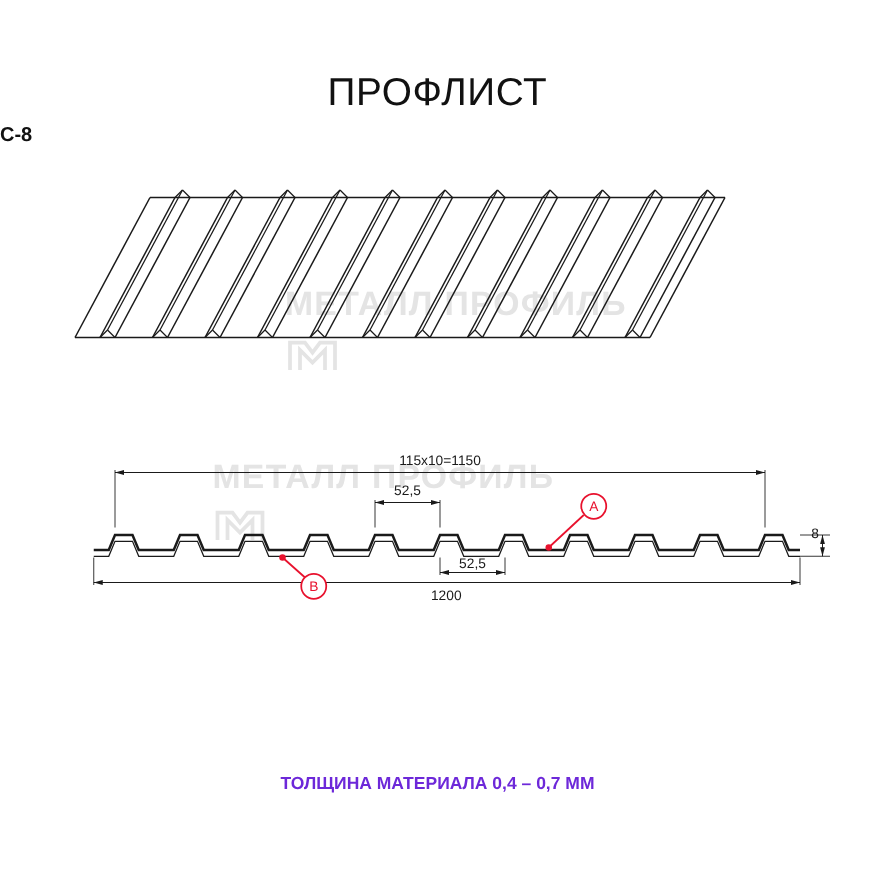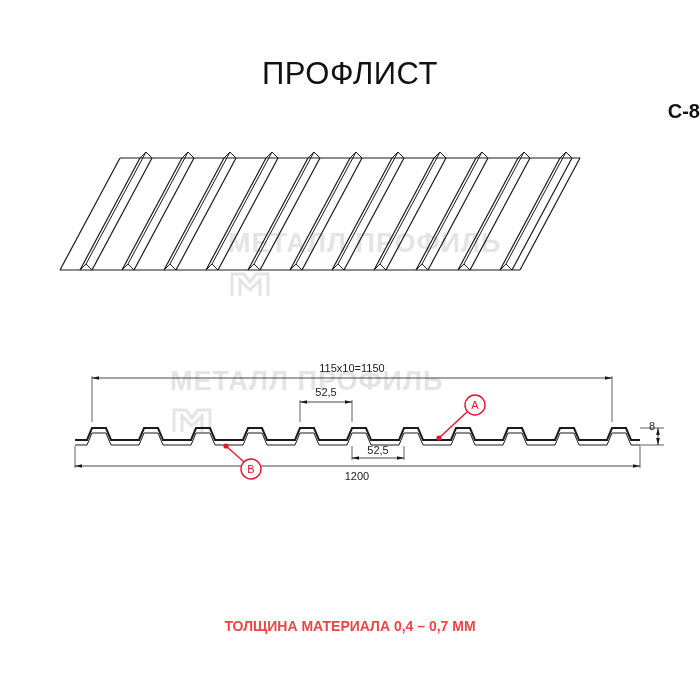--- a/index.html
+++ b/index.html
@@ -28,22 +28,22 @@
     font-size: 31px;
     font-weight: normal;
     letter-spacing: 0.5px;
     color: #111111;
   }
   .subtitle {
     position: absolute;
     top: 100px;
     left: 0;
     width: 700px;
-    text-align: right;
-    font-size: 20px;
+    text-align: left;
+    font-size: 16px;
     font-weight: bold;
     color: #111111;
   }
   .iso-wrap {
     position: absolute;
     top: 140px;
     left: 60px;
     width: 580px;
     height: 160px;
   }
@@ -56,21 +56,21 @@
     text-align: center;
   }
   .footer {
     position: absolute;
     top: 618px;
     left: 0;
     width: 700px;
     text-align: center;
     font-size: 14px;
     font-weight: bold;
-    color: #ef4444;
+    color: #6d28d9;
   }
   .wm {
     position: absolute;
     pointer-events: none;
     color: #e4e4e4;
     font-weight: bold;
     white-space: nowrap;
     user-select: none;
   }
   .wm1 {

